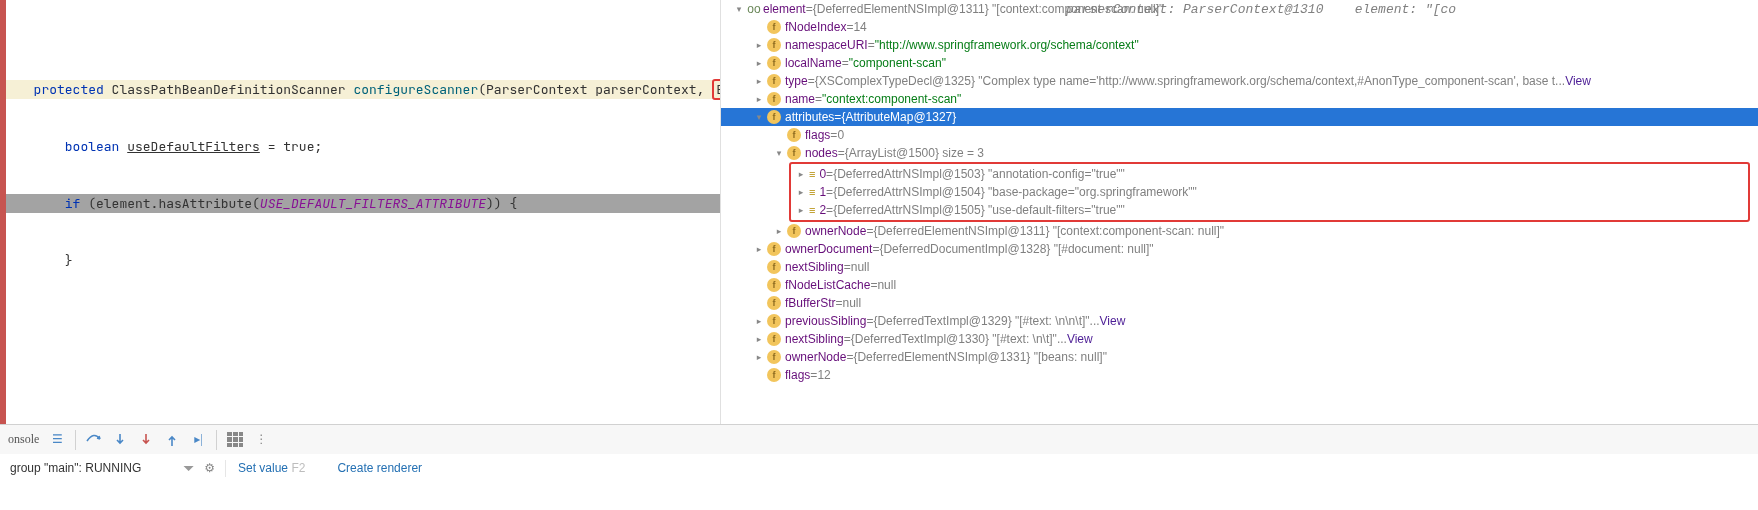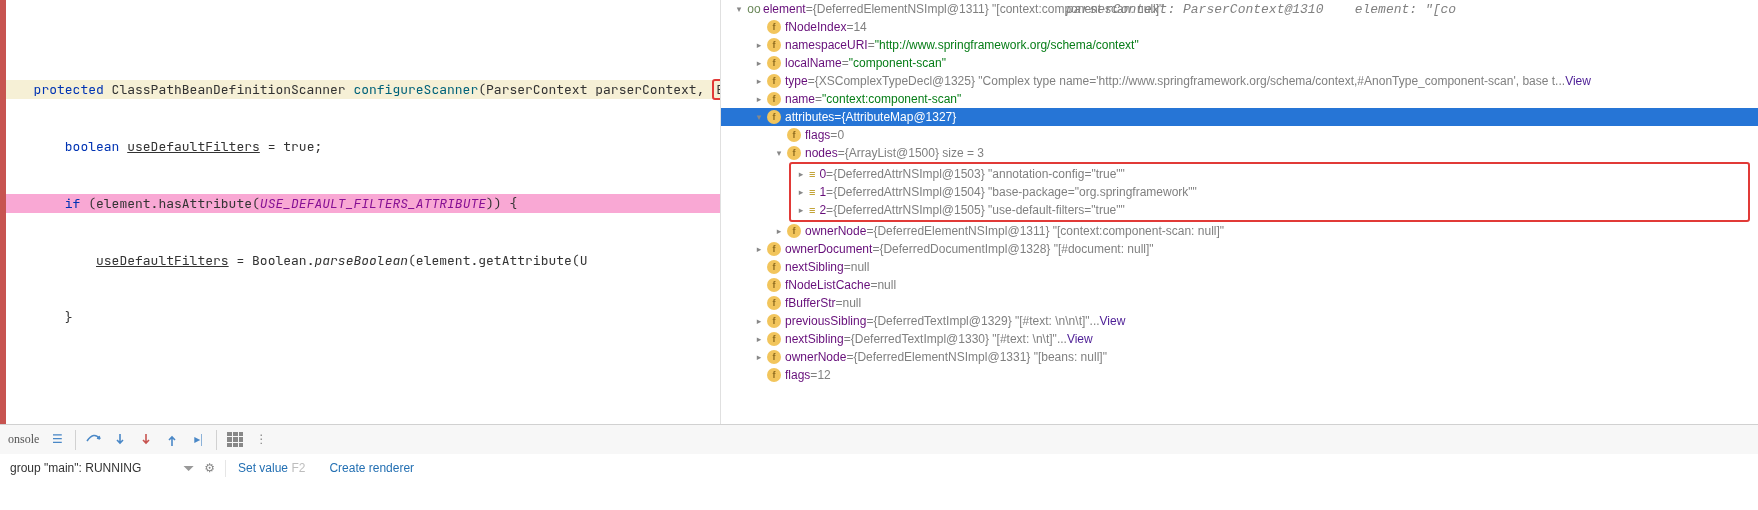--- a/index.html
+++ b/index.html
@@ -28,21 +28,21 @@
   }
   .gutter-stripe {
     position:absolute;
     left:0; top:0;
     width:6px;
     height:100%;
     background:#c75450;
   }
   .code-line { padding-left:14px; height:19px; }
   .hl-method-yellow { background:#f6f0d6; }
-  .hl-error-line   { background:#f9a8d4; }
+  .hl-error-line   { background:#a3a3a3; }
   .kw   { color:#0033b3; }
   .fn   { color:#00627a; }
   .cmt  { color:#8c8c8c; font-style:italic; }
   .const{ color:#871094; font-style:italic; }
   .underline { text-decoration:underline; }
   .red-box-sig {
     border:2px solid #e13a37;
     border-radius:3px;
     padding:0 2px;
   }
@@ -171,21 +171,21 @@
     padding:0 10px;
     color:#a0a0a0;
     font-family:"JetBrains Mono","Consolas",monospace;
     border-right:1px solid #e6e6e6;
   }
   .status-right {
     width:1032px;
     padding:0 12px;
     display:flex;
     align-items:center;
-    gap:24px;
+    gap:32px;
     color:#888;
   }
   .status-right .link { color:#2470b3; }
   .status-right .faded { opacity:0.55; }
 
   .param-tooltip {
     position:absolute;
     top:2px;
     left:1066px;
     font-style:italic;
@@ -200,21 +200,20 @@
 <body>
 
 <div class="top">
 
   <div class="code-area">
     <div class="gutter-stripe"></div>
 
     <div class="code-line hl-method-yellow"><span class="kw">  protected </span><span>ClassPathBeanDefinitionScanner </span><span class="fn">configureScanner</span><span>(</span><span>ParserContext </span><span>parserContext</span><span>, </span><span class="red-box-sig"><span>Element </span></span></div>
     <div class="code-line"><span>      </span><span class="kw">boolean </span><span class="underline">useDefaultFilters</span><span> = true;</span></div>
     <div class="code-line hl-error-line"><span>      </span><span class="kw">if </span><span>(element.hasAttribute(</span><span class="const">USE_DEFAULT_FILTERS_ATTRIBUTE</span><span>)) {</span></div>
-    <div class="code-line"><span>          </span><span class="underline">useDefaultFilters</span><span> = Boolean.</span><span class="italic">parseBoolean</span><span>(element.getAttribute(U</span></div>
     <div class="code-line"><span>      }</span></div>
     <div class="code-line"> </div>
     
     
     
     
     
     
     
     

